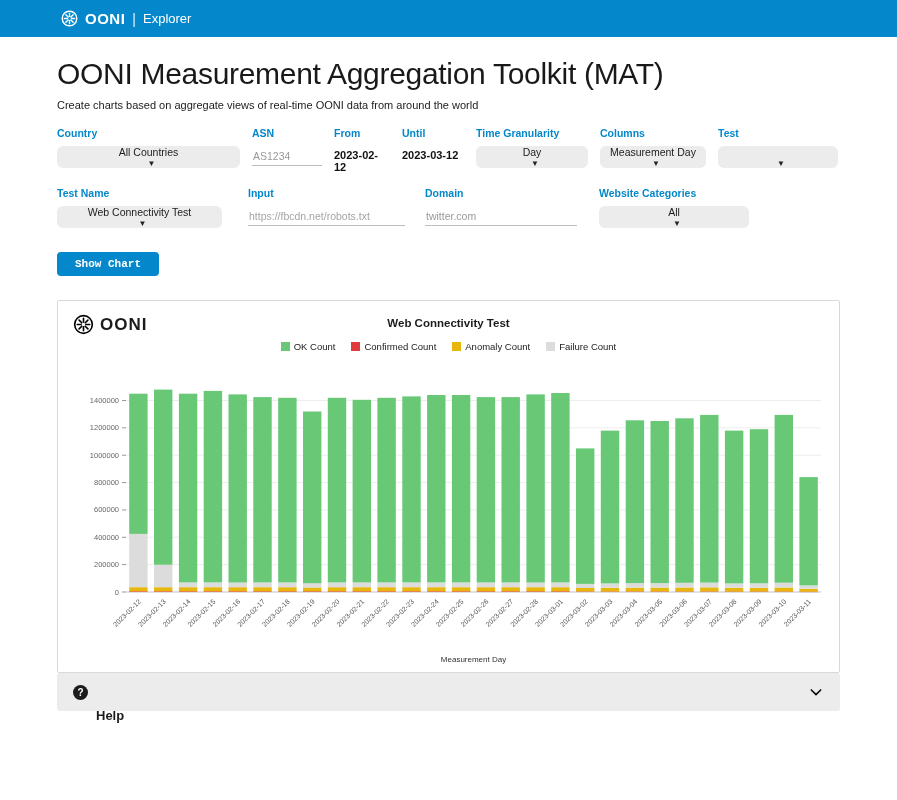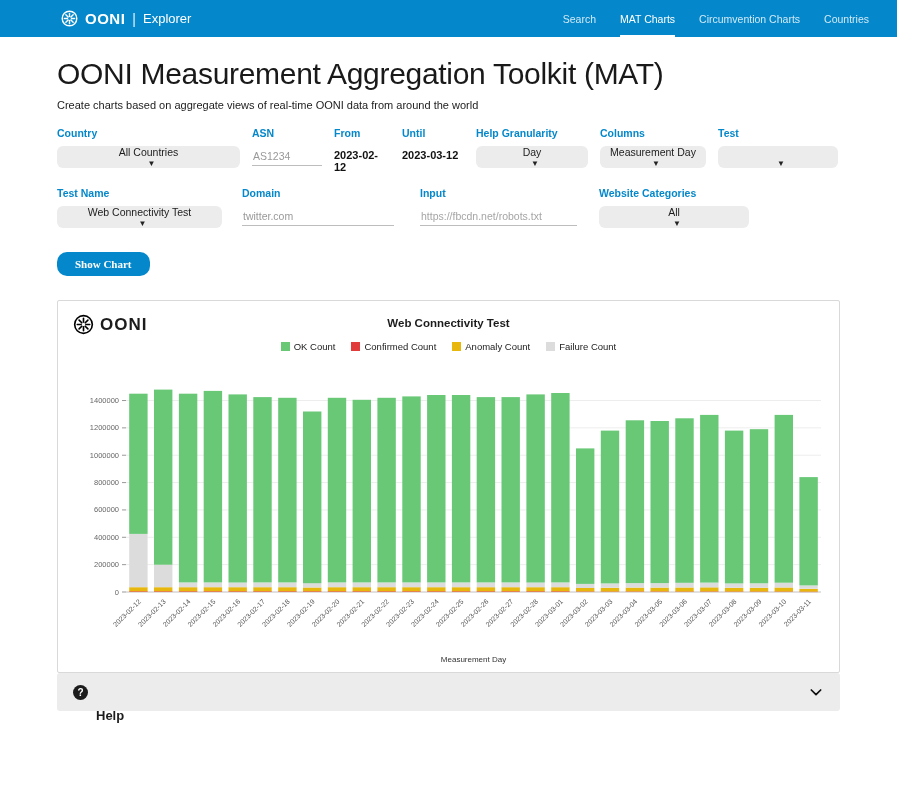--- a/index.html
+++ b/index.html
@@ -34,23 +34,23 @@
   .text-input { border:none; border-bottom:1px solid #bdbdbd; background:transparent;
                 font-size:10.5px; height:20px; padding:0 1px; color:#999; width:100%;
                 font-family:"Liberation Sans",sans-serif; }
   .text-input::placeholder { color:#a5a5a5; }
   .date-text { font-size:11px; font-weight:bold; color:#111; padding-top:3px; cursor:pointer; }
 
   .w-country{width:183px}.w-asn{width:70px}.w-from{width:56px}.w-until{width:62px}
   .w-time{width:112px}.w-columns{width:106px}.w-rows{width:120px}
   .w-test{width:165px}.w-domain{width:152px;margin-left:8px}.w-input{width:157px;margin-left:14px}.w-cats{width:150px;margin-left:10px}
 
-  .show-chart { background:#0588cb; color:#fff; border:none; border-radius:10px;
+  .show-chart { background:#0588cb; color:#fff; border:none; border-radius:4px;
                 font-size:11px; font-weight:bold; padding:6px 18px; margin:10px 0 24px;
-                cursor:pointer; font-family:Liberation Serif, serif; }
+                cursor:pointer; font-family:Liberation Mono, monospace; }
 
   
   .chart-card { border:1px solid #d9d9d9; border-radius:2px; padding:12px 10px 4px; position:relative; background:#fff; }
   .card-logo { position:absolute; left:14px; top:12px; display:flex; align-items:center; gap:5px; }
   .card-logo .logo-text { font-weight:bold; font-size:17px; letter-spacing:1px; }
   .chart-title { text-align:center; font-size:11.5px; font-weight:bold; margin-top:4px; }
   .chart-legend { display:flex; justify-content:center; gap:16px; margin-top:12px; font-size:9.5px; color:#222; }
   .legend-item { display:flex; align-items:center; gap:4px; }
   .legend-swatch { width:9px; height:9px; display:inline-block; }
   .chart-svg { width:100%; height:auto; display:block; margin-top:14px; }
@@ -77,26 +77,20 @@
     <span style="display:flex">
       <svg width="19" height="19" viewBox="0 0 24 24" fill="none" stroke="#fff" stroke-width="1.8" stroke-linecap="round">
         <circle cx="12" cy="12" r="9.2"></circle>
         <path d="M12 5.5v4M12 14.5v4M5.5 12h4M14.5 12h4M7.4 7.4l2.8 2.8M13.8 13.8l2.8 2.8M16.6 7.4l-2.8 2.8M10.2 13.8l-2.8 2.8"></path>
       </svg>
     </span>
     <span class="brand-name">OONI</span>
     <span class="brand-div">|</span>
     <span class="brand-product">Explorer</span>
   </div>
-  <nav class="nav">
-    <span class="nav-item">Search</span>
-    <span class="nav-item active">MAT Charts</span>
-    <span class="nav-item">Circumvention Charts</span>
-    <span class="nav-item">Countries</span>
-  </nav>
 </header>
 
 <main class="main">
   <h1 class="page-title">OONI Measurement Aggregation Toolkit (MAT)</h1>
   <p class="subtitle">Create charts based on aggregate views of real-time OONI data from around the world</p>
 
   
   <div class="form-row">
     <div class="field w-country">
       <span class="field-label">Country</span>
@@ -111,21 +105,21 @@
     </div>
     <div class="field w-from">
       <span class="field-label">From</span>
       <span class="date-text">2023-02-12</span>
     </div>
     <div class="field w-until">
       <span class="field-label">Until</span>
       <span class="date-text">2023-03-12</span>
     </div>
     <div class="field w-time">
-      <span class="field-label">Help Granularity</span>
+      <span class="field-label">Time Granularity</span>
       <div class="select">
         <span>Day</span>
         <span class="caret">▼</span>
       </div>
     </div>
     <div class="field w-columns">
       <span class="field-label">Columns</span>
       <div class="select">
         <span>Measurement Day</span>
         <span class="caret">▼</span>
@@ -141,27 +135,27 @@
   </div>
 
   <div class="form-row">
     <div class="field w-test">
       <span class="field-label">Test Name</span>
       <div class="select">
         <span>Web Connectivity Test</span>
         <span class="caret">▼</span>
       </div>
     </div>
+    <div class="field w-input">
+      <span class="field-label">Input</span>
+      <input class="text-input" placeholder="https://fbcdn.net/robots.txt" style="">
+    </div>
     <div class="field w-domain">
       <span class="field-label">Domain</span>
       <input class="text-input" value="twitter.com" style="">
-    </div>
-    <div class="field w-input">
-      <span class="field-label">Input</span>
-      <input class="text-input" placeholder="https://fbcdn.net/robots.txt" style="">
     </div>
     <div class="field w-cats">
       <span class="field-label">Website Categories</span>
       <div class="select">
         <span>All</span>
         <span class="caret">▼</span>
       </div>
     </div>
   </div>
 

